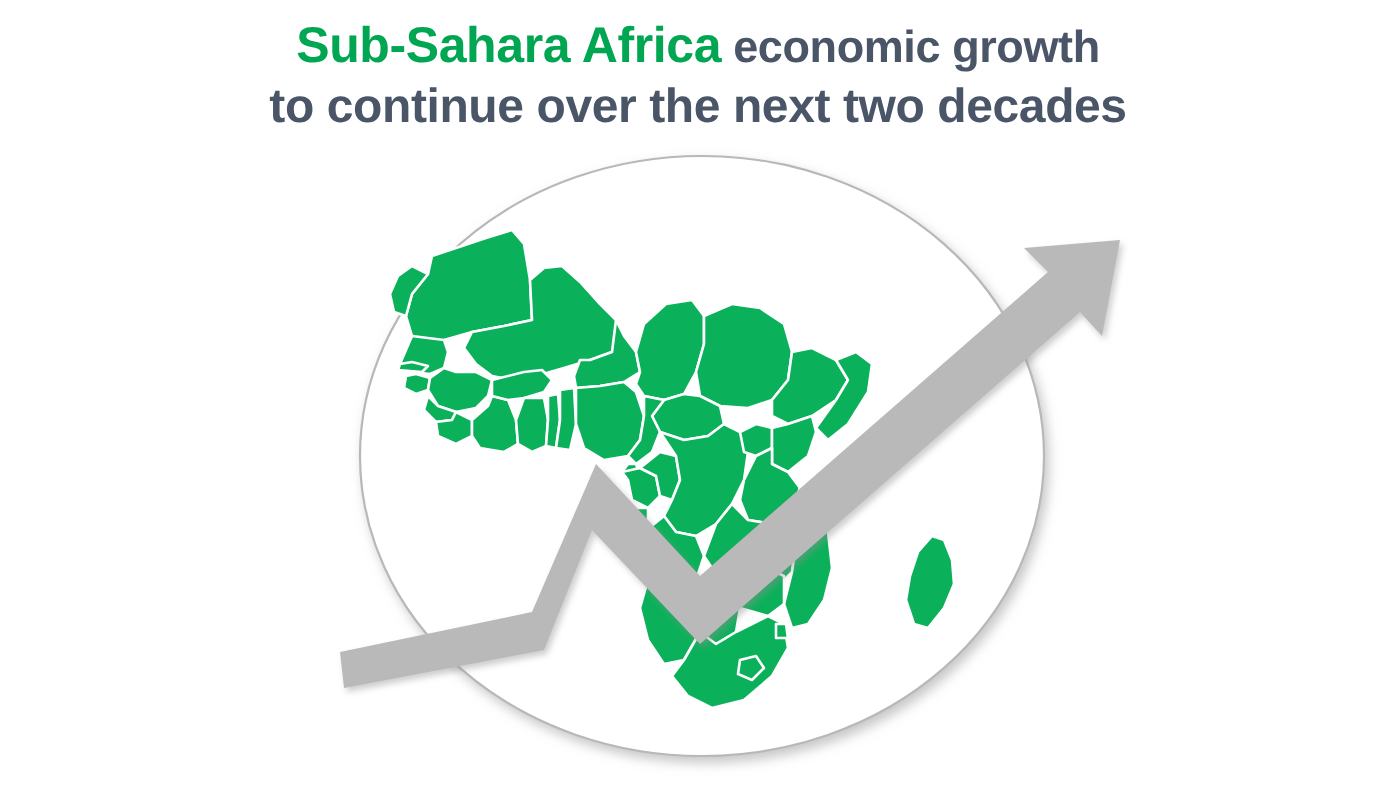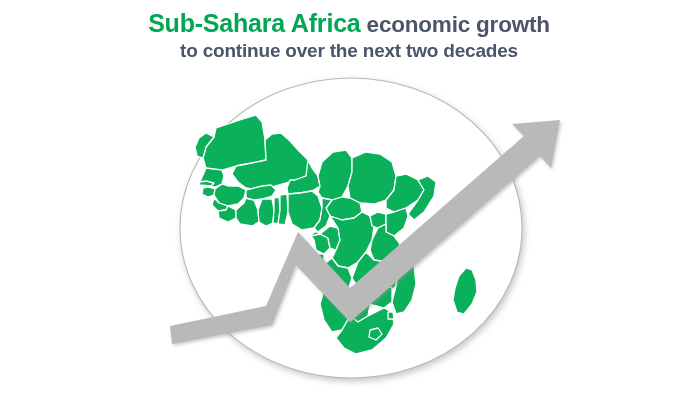--- a/index.html
+++ b/index.html
@@ -33,21 +33,21 @@
     letter-spacing: -0.2px;
   }
   .title-line {
     display: block;
     font-size: 22px;
     font-weight: bold;
     color: #4a5568;
     white-space: nowrap;
   }
   .title-line-1 { font-size: 22.5px; }
-  .title-line-2 { font-size: 19px; }
+  .title-line-2 { font-size: 24px; }
   .title-highlight {
     color: #00a651;
     font-weight: bold;
     font-size: 25px;
   }
   .title-rest {
     color: #4a5568;
     font-weight: bold;
   }
 

